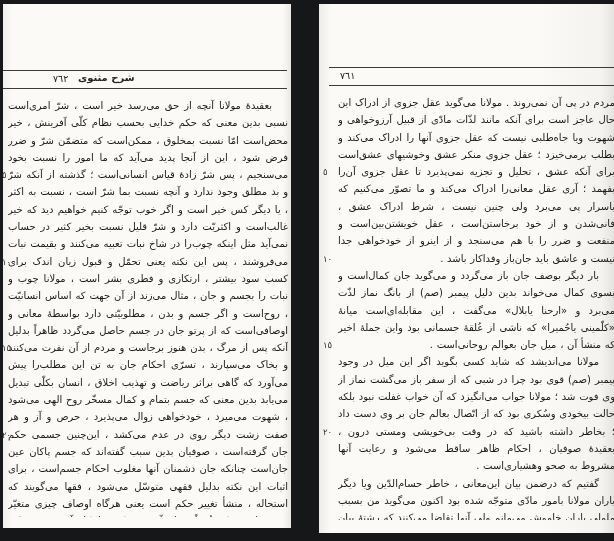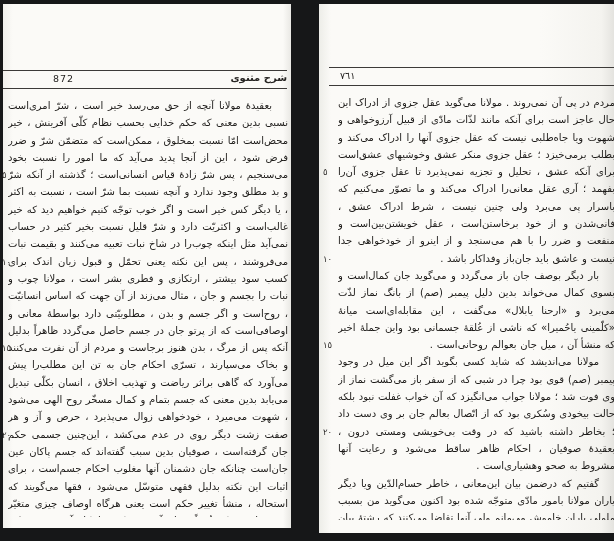--- a/index.html
+++ b/index.html
@@ -19,21 +19,21 @@
     text-decoration:underline;
   }
   .running-head{
     position:absolute;left:10px;right:10px;top:63px;height:17px;
     border-top:1px solid #3c3a38;border-bottom:1px solid #3c3a38;
     direction:rtl;
   }
   .page.left .running-head{left:0;right:4px;top:66px;}
   .head-title{
     position:absolute;left:0;right:0;top:1px;
-    text-align:right;font-size:10px;font-weight:bold;color:#262422;
+    text-align:left;font-size:10px;font-weight:bold;color:#262422;
     letter-spacing:0.2px;
   }
   .page.left .head-title{padding-left:75px;}
   .page-number{
     position:absolute;top:2px;font-size:9.5px;color:#262422;letter-spacing:1px;
   }
   .page.right .page-number{left:11px;}
   .page.left .page-number{left:50px;}
   .page-text{
     position:absolute;overflow:hidden;
@@ -71,21 +71,21 @@
   <div class="page-text">
       <p class="para">مردم در پی آن نمی‌روند . مولانا می‌گوید عقل جزوی از ادراک این حال عاجز است برای آنکه مانند لذّات مادّی از قبیل آرزوخواهی و شهوت ویا جاه‌طلبی نیست که عقل جزوی آنها را ادراک می‌کند و بطلب برمی‌خیزد ؛ عقل جزوی منکر عشق وخوشیهای عشق‌است برای آنکه عشق ، تحلیل و تجزیه نمی‌پذیرد تا عقل جزوی آن‌را بفهمد ؛ آری عقل معانی‌را ادراک می‌کند و ما تصوّر می‌کنیم که باسرار پی می‌برد ولی چنین نیست ، شرط ادراک عشق ، فانی‌شدن و از خود برخاستن‌است ، عقل خویشتن‌بین‌است و منفعت و ضرر را با هم می‌سنجد و از اینرو از خودخواهی جدا نیست و عاشق باید جان‌باز وفداکار باشد .</p>
       <p class="para indent">بار دیگر بوصف جان باز می‌گردد و می‌گوید جان کمال‌است و بسوی کمال می‌خواند بدین دلیل پیمبر (صم) از بانگ نماز لذّت می‌برد و «ارحنا یابلال» می‌گفت ، این مقابله‌ای‌است میانهٔ «کلّمینی یاحُمیرا» که ناشی از عُلقهٔ جسمانی بود واین جملهٔ اخیر که منشأ آن ، میل جان بعوالم روحانی‌است .</p>
       <p class="para indent">مولانا می‌اندیشد که شاید کسی بگوید اگر این میل در وجود پیمبر (صم) قوی بود چرا در شبی که از سفر باز می‌گشت نماز از وی فوت شد ؛ مولانا جواب می‌انگیزد که آن خواب غفلت نبود بلکه حالت بیخودی وسُکری بود که از اتّصال بعالم جان بر وی دست داد ؛ بخاطر داشته باشید که در وقت بی‌خویشی ومستی درون ، بعقیدهٔ صوفیان ، احکام ظاهر ساقط می‌شود و رعایت آنها مشروط به صحو وهشیاری‌است .</p>
       <p class="para indent">گفتیم که درضمن بیان این‌معانی ، خاطر حسام‌الدّین ویا دیگر یاران مولانا بامور مادّی متوجّه شده بود اکنون می‌گوید من بسبب ملولی یاران خاموش می‌مانم ولی آنها تقاضا می‌کنند که رشتهٔ بیان اسرار را بدست‌گیر و برملولی ما عیب مگیر ، لفظ عیب ، مولانا را بطرح مسألهٔ (دخول شرّ در قضاء الهی) می‌کشاند ، مسأله‌ای که حکمای اسلام ومتکلّمان در توجیه آن بسیار سخن گفته‌اند.</p>
     </div>
 </div>
 
 <div class="page left">
   <div class="running-head">
-    <span class="page-number">872</span>
+    <span class="page-number">٧٦٢</span>
     <span class="head-title">شرح مثنوی</span>
   </div>
   <div class="margin-numbers">
       <span class="line-num" style="top: 72.2px;">٥</span>
       <span class="line-num" style="top: 158.7px;">١٠</span>
       <span class="line-num" style="top: 245.2px;">١٥</span>
       <span class="line-num" style="top: 331.7px;">٢٠</span>
     </div>
   <div class="page-text">
       <p class="para indent">بعقیدهٔ مولانا آنچه از حق می‌رسد خیر است ، شرّ امری‌است نسبی بدین معنی که حکم خدایی بحسب نظام کلّی آفرینش ، خیر محض‌است امّا نسبت بمخلوق ، ممکن‌است که متضمّن شرّ و ضرر فرض شود ، این از آنجا پدید می‌آید که ما امور را نسبت بخود می‌سنجیم ، پس شرّ زادهٔ قیاس انسانی‌است ؛ گذشته از آنکه شرّ و بد مطلق وجود ندارد و آنچه نسبت بما شرّ است ، نسبت به اکثر ، یا دیگر کس خیر است و اگر خوب توجّه کنیم خواهیم دید که خیر غالب‌است و اکثریّت دارد و شرّ قلیل نسبت بخیر کثیر در حساب نمی‌آید مثل اینکه چوب‌را در شاخ نبات تعبیه می‌کنند و بقیمت نبات می‌فروشند ، پس این نکته یعنی تحمّل و قبول زیان اندک برای کسب سود بیشتر ، ارتکازی و فطری بشر است ، مولانا چوب و نبات را بجسم و جان ، مثال می‌زند از آن جهت که اساس انسانیّت ، روح‌است و اگر جسم و بدن ، مطلوبیّتی دارد بواسطهٔ معانی و اوصافی‌است که از پرتو جان در جسم حاصل می‌گردد ظاهراً بدلیل آنکه پس از مرگ ، بدن هنوز برجاست و مردم از آن نفرت می‌کنند و بخاک می‌سپارند ، تسرّی احکام جان به تن این مطلب‌را پیش می‌آورد که گاهی براثر ریاضت و تهذیب اخلاق ، انسان بکلّی تبدیل می‌یابد بدین معنی که جسم بتمام و کمال مسخّر روح الهی می‌شود ، شهوت می‌میرد ، خودخواهی زوال می‌پذیرد ، حرص و آز و هر صفت زشت دیگر روی در عدم می‌کشد ، این‌چنین جسمی حکم جان گرفته‌است ، صوفیان بدین سبب گفته‌اند که جسم پاکان عین جان‌است چنانکه جان دشمنان آنها مغلوب احکام جسم‌است ، برای اثبات این نکته بدلیل فقهی متوسّل می‌شود ، فقها می‌گویند که استحاله ، منشأ تغییر حکم است یعنی هرگاه اوصاف چیزی متغیّر شود بدان حد که عُرفاً عنوان آن تغییر کند ، احکام آن نیز به تبعیّت عنوان ، تغییر می‌یابد مثل آنکه سرکه تلخ شود و مستی دهد ویا شراب ترش گردد وبیش سکر نیاورد ، درین حالت</p>

